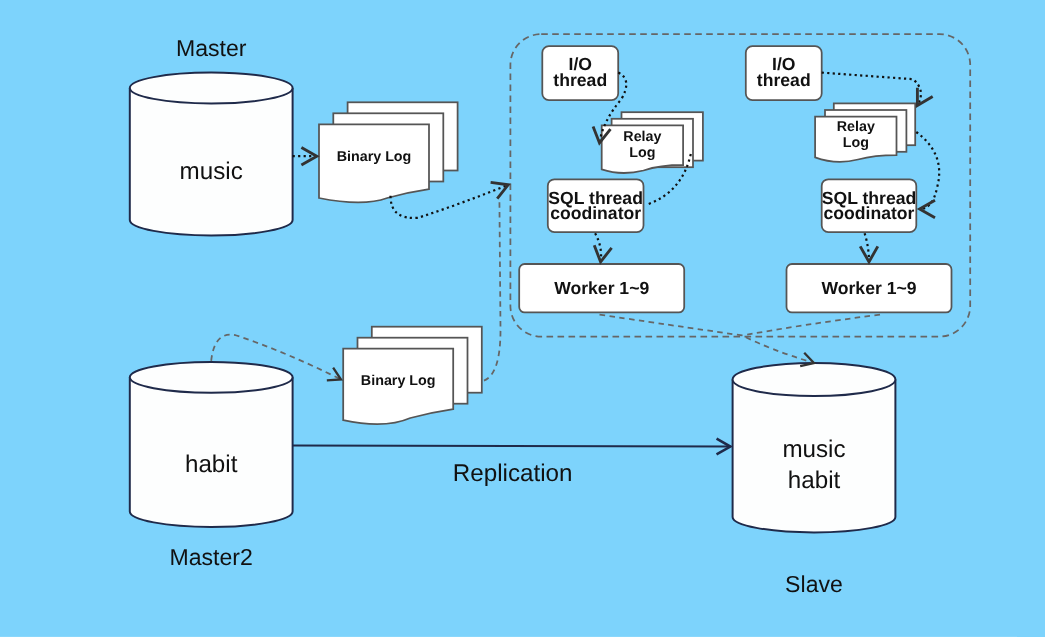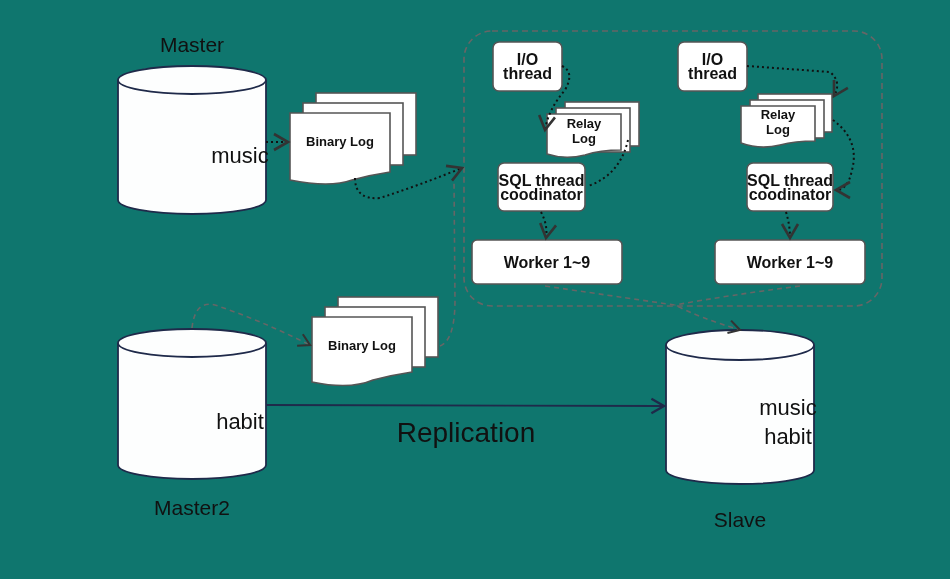--- a/index.html
+++ b/index.html
@@ -1,20 +1,20 @@
 <!DOCTYPE html>
 <html><head>
 <meta charset="utf-8">
 <style>
   html, body { margin:0; padding:0; background:#fdfefe; }
-  #stage { position:relative; width:950px; height:579px; overflow:hidden; background:#0f766e; font-family:"Liberation Sans", sans-serif; }
+  #stage { position:relative; width:950px; height:579px; overflow:hidden; background:#7dd3fc; font-family:"Liberation Sans", sans-serif; }
   svg { position:absolute; left:0; top:0; }
   .lbl { position:absolute; color:#111; text-align:center; font-family:"Liberation Sans", sans-serif; white-space:nowrap; }
   .big { font-size:21px; }
-  .db { font-size:22px; line-height:29px;padding-left:48px; }
+  .db { font-size:22px; line-height:29px; }
   .small { font-size:16px; font-weight:bold; line-height:14px; }
   .mid { font-size:13px; font-weight:bold; line-height:15px; }
 </style>
 </head>
 <body>
 
 <div id="stage">
 <svg width="950" height="579" viewBox="0 0 950 579">
   <defs>
     <marker id="arrOpen" markerWidth="10" markerHeight="10" refX="8" refY="5" orient="auto">
@@ -94,23 +94,23 @@
 </svg>
 
 <div class="lbl big" style="left:130px;top:33px;width:124px;">Master</div>
 <div class="lbl db" style="left:118px;top:141px;width:148px;">music</div>
 
 <div class="lbl db" style="left:118px;top:407px;width:148px;">habit</div>
 <div class="lbl big" style="left:130px;top:496px;width:124px;">Master2</div>
 
 <div class="lbl db" style="left:666px;top:393px;width:148px;">music</div>
 <div class="lbl db" style="left:666px;top:422px;width:148px;">habit</div>
-<div class="lbl big" style="left:680px;top:508px;width:120px;">Slave</div>
+<div class="lbl big" style="left:680px;top:520px;width:120px;">Slave</div>
 
-<div class="lbl" style="left:380px;top:417px;width:172px;font-size:28px;">Replication</div>
+<div class="lbl" style="left:380px;top:417px;width:172px;font-size:22px;">Replication</div>
 
 <div class="lbl mid" style="left:290px;top:134px;width:100px;">Binary Log</div>
 <div class="lbl mid" style="left:312px;top:338px;width:100px;">Binary Log</div>
 
 <div class="lbl small" style="left:493px;top:53px;width:69px;">I/O</div>
 <div class="lbl small" style="left:493px;top:67px;width:69px;">thread</div>
 <div class="lbl mid" style="left:547px;top:116px;width:74px;">Relay</div>
 <div class="lbl mid" style="left:547px;top:131px;width:74px;">Log</div>
 <div class="lbl small" style="left:498px;top:174px;width:87px;">SQL thread</div>
 <div class="lbl small" style="left:498px;top:188px;width:87px;">coodinator</div>

